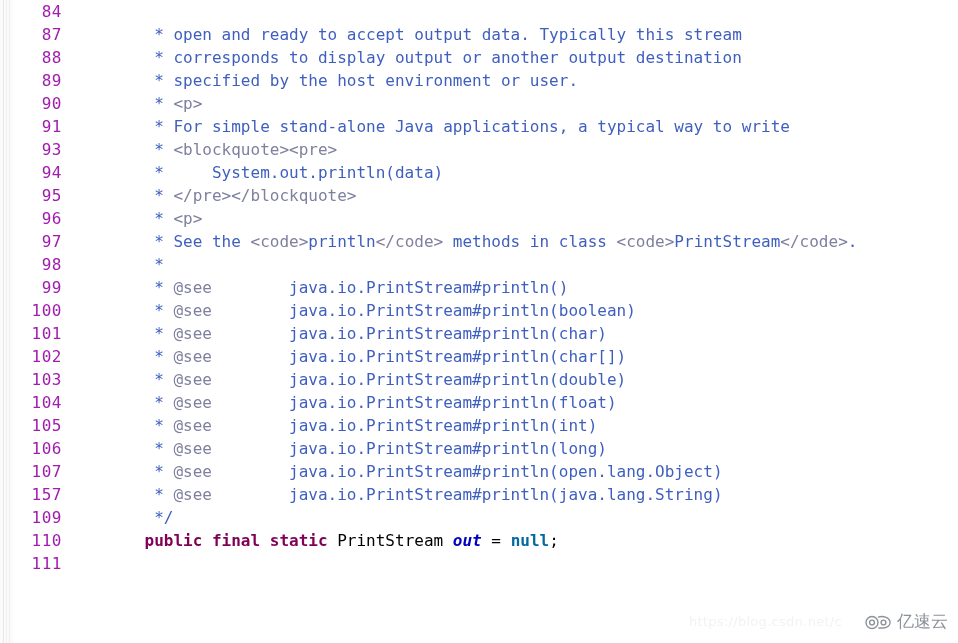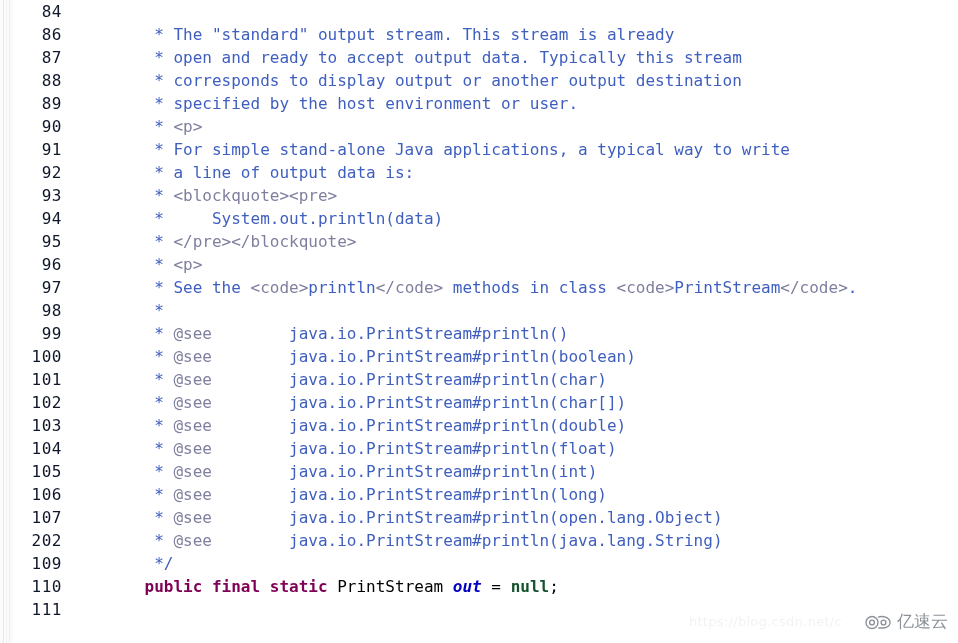--- a/index.html
+++ b/index.html
@@ -52,21 +52,21 @@
     align-items: flex-start;
     height: 23px;
     line-height: 23px;
     white-space: pre;
   }
 
   .gutter {
     flex: 0 0 62px;
     width: 62px;
     text-align: right;
-    color: #0f172a;
+    color: #a21caf;
     font-size: 16px;
     font-family: "DejaVu Sans Mono", "Liberation Mono", monospace;
     letter-spacing: 0.5px;
     padding-right: 0;
     box-sizing: border-box;
     user-select: none;
   }
 
   .fold {
     flex: 0 0 22px;
@@ -106,21 +106,21 @@
     box-sizing: border-box;
   }
 
   
   .t-doc      { color: #3f5fbf; }                 
   .t-doctag   { color: #7f7f9f; }                 
   .t-kw       { color: #7f0055; font-weight: bold; margin-top: 44px; }  
   .t-type     { color: #000000; }                 
   .t-field    { color: #0000c0; font-weight: bold; font-style: italic; } 
   .t-plain    { color: #000000; }
-  .t-null     { color: #14532d; font-weight: bold; }
+  .t-null     { color: #0369a1; font-weight: bold; }
 
   
   .wm-url {
     position: absolute;
     right: 116px;
     bottom: 14px;
     font-family: "DejaVu Sans", "Liberation Sans", sans-serif;
     font-size: 13px;
     color: #f2f2f2;
     letter-spacing: 0.3px;
@@ -150,43 +150,41 @@
 
 <div id="editor">
 
   <div class="marker-bar"></div>
   <div class="edge-stripe s1"></div>
   <div class="edge-stripe s2"></div>
   <div class="edge-stripe s3"></div>
 
   <div class="code-rows" id="code-rows">
       <div class="row"><div class="gutter">84</div><div class="fold"></div><div class="code"></div></div>
-      <div class="row"><div class="gutter">86</div><div class="fold"></div><div class="code"><span class="t-doc">     * The "standard" output stream. This stream is already</span></div></div>
       <div class="row"><div class="gutter">87</div><div class="fold"></div><div class="code"><span class="t-doc">     * open and ready to accept output data. Typically this stream</span></div></div>
       <div class="row"><div class="gutter">88</div><div class="fold"></div><div class="code"><span class="t-doc">     * corresponds to display output or another output destination</span></div></div>
       <div class="row"><div class="gutter">89</div><div class="fold"></div><div class="code"><span class="t-doc">     * specified by the host environment or user.</span></div></div>
       <div class="row"><div class="gutter">90</div><div class="fold"></div><div class="code"><span class="t-doc">     * </span><span class="t-doctag">&lt;p&gt;</span></div></div>
       <div class="row"><div class="gutter">91</div><div class="fold"></div><div class="code"><span class="t-doc">     * For simple stand-alone Java applications, a typical way to write</span></div></div>
-      <div class="row"><div class="gutter">92</div><div class="fold"></div><div class="code"><span class="t-doc">     * a line of output data is:</span></div></div>
       <div class="row"><div class="gutter">93</div><div class="fold"></div><div class="code"><span class="t-doc">     * </span><span class="t-doctag">&lt;blockquote&gt;&lt;pre&gt;</span></div></div>
       <div class="row"><div class="gutter">94</div><div class="fold"></div><div class="code"><span class="t-doc">     *     System.out.println(data)</span></div></div>
       <div class="row"><div class="gutter">95</div><div class="fold"></div><div class="code"><span class="t-doc">     * </span><span class="t-doctag">&lt;/pre&gt;&lt;/blockquote&gt;</span></div></div>
       <div class="row"><div class="gutter">96</div><div class="fold"></div><div class="code"><span class="t-doc">     * </span><span class="t-doctag">&lt;p&gt;</span></div></div>
       <div class="row"><div class="gutter">97</div><div class="fold"></div><div class="code"><span class="t-doc">     * See the </span><span class="t-doctag">&lt;code&gt;</span><span class="t-doc">println</span><span class="t-doctag">&lt;/code&gt;</span><span class="t-doc"> methods in class </span><span class="t-doctag">&lt;code&gt;</span><span class="t-doc">PrintStream</span><span class="t-doctag">&lt;/code&gt;</span><span class="t-doc">.</span></div></div>
       <div class="row"><div class="gutter">98</div><div class="fold"></div><div class="code"><span class="t-doc">     *</span></div></div>
       <div class="row"><div class="gutter">99</div><div class="fold"></div><div class="code"><span class="t-doc">     * </span><span class="t-doctag">@see</span><span class="t-doc">        java.io.PrintStream#println()</span></div></div>
       <div class="row"><div class="gutter">100</div><div class="fold"></div><div class="code"><span class="t-doc">     * </span><span class="t-doctag">@see</span><span class="t-doc">        java.io.PrintStream#println(boolean)</span></div></div>
       <div class="row"><div class="gutter">101</div><div class="fold"></div><div class="code"><span class="t-doc">     * </span><span class="t-doctag">@see</span><span class="t-doc">        java.io.PrintStream#println(char)</span></div></div>
       <div class="row"><div class="gutter">102</div><div class="fold"></div><div class="code"><span class="t-doc">     * </span><span class="t-doctag">@see</span><span class="t-doc">        java.io.PrintStream#println(char[])</span></div></div>
       <div class="row"><div class="gutter">103</div><div class="fold"></div><div class="code"><span class="t-doc">     * </span><span class="t-doctag">@see</span><span class="t-doc">        java.io.PrintStream#println(double)</span></div></div>
       <div class="row"><div class="gutter">104</div><div class="fold"></div><div class="code"><span class="t-doc">     * </span><span class="t-doctag">@see</span><span class="t-doc">        java.io.PrintStream#println(float)</span></div></div>
       <div class="row"><div class="gutter">105</div><div class="fold"></div><div class="code"><span class="t-doc">     * </span><span class="t-doctag">@see</span><span class="t-doc">        java.io.PrintStream#println(int)</span></div></div>
       <div class="row"><div class="gutter">106</div><div class="fold"></div><div class="code"><span class="t-doc">     * </span><span class="t-doctag">@see</span><span class="t-doc">        java.io.PrintStream#println(long)</span></div></div>
       <div class="row"><div class="gutter">107</div><div class="fold"></div><div class="code"><span class="t-doc">     * </span><span class="t-doctag">@see</span><span class="t-doc">        java.io.PrintStream#println(open.lang.Object)</span></div></div>
-      <div class="row"><div class="gutter">202</div><div class="fold"></div><div class="code"><span class="t-doc">     * </span><span class="t-doctag">@see</span><span class="t-doc">        java.io.PrintStream#println(java.lang.String)</span></div></div>
+      <div class="row"><div class="gutter">157</div><div class="fold"></div><div class="code"><span class="t-doc">     * </span><span class="t-doctag">@see</span><span class="t-doc">        java.io.PrintStream#println(java.lang.String)</span></div></div>
       <div class="row"><div class="gutter">109</div><div class="fold"></div><div class="code"><span class="t-doc">     */</span></div></div>
       <div class="row"><div class="gutter">110</div><div class="fold"></div><div class="code"><span class="t-plain">    </span><span class="t-kw">public final static</span><span class="t-plain"> </span><span class="t-type">PrintStream</span><span class="t-plain"> </span><span class="t-field">out</span><span class="t-plain"> = </span><span class="t-null">null</span><span class="t-plain">;</span></div></div>
       <div class="row"><div class="gutter">111</div><div class="fold"></div><div class="code"></div></div>
     </div>
 
   <div class="wm-url">https://blog.csdn.net/c</div>
 
   <div class="wm-logo">
     <span class="wm-logo-icon">
       <svg width="30" height="19" viewBox="0 0 30 19" aria-hidden="true">

